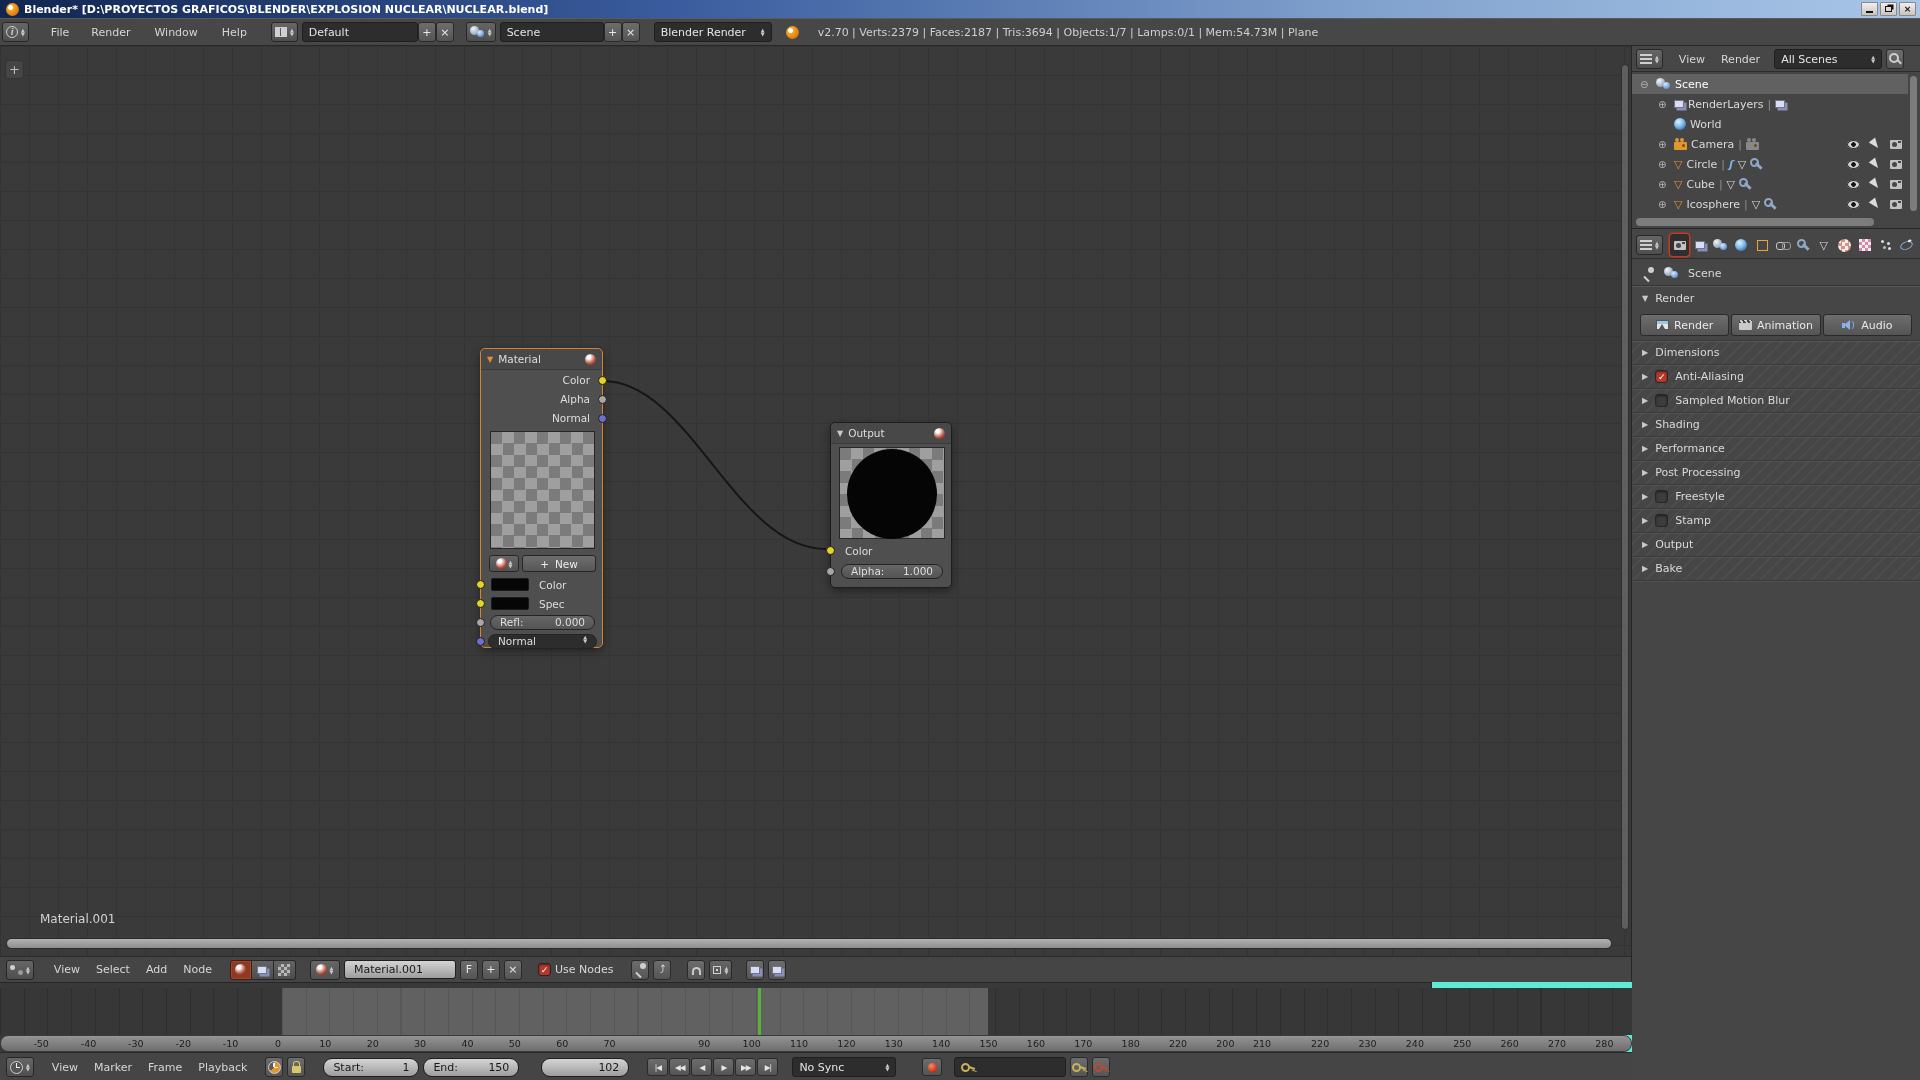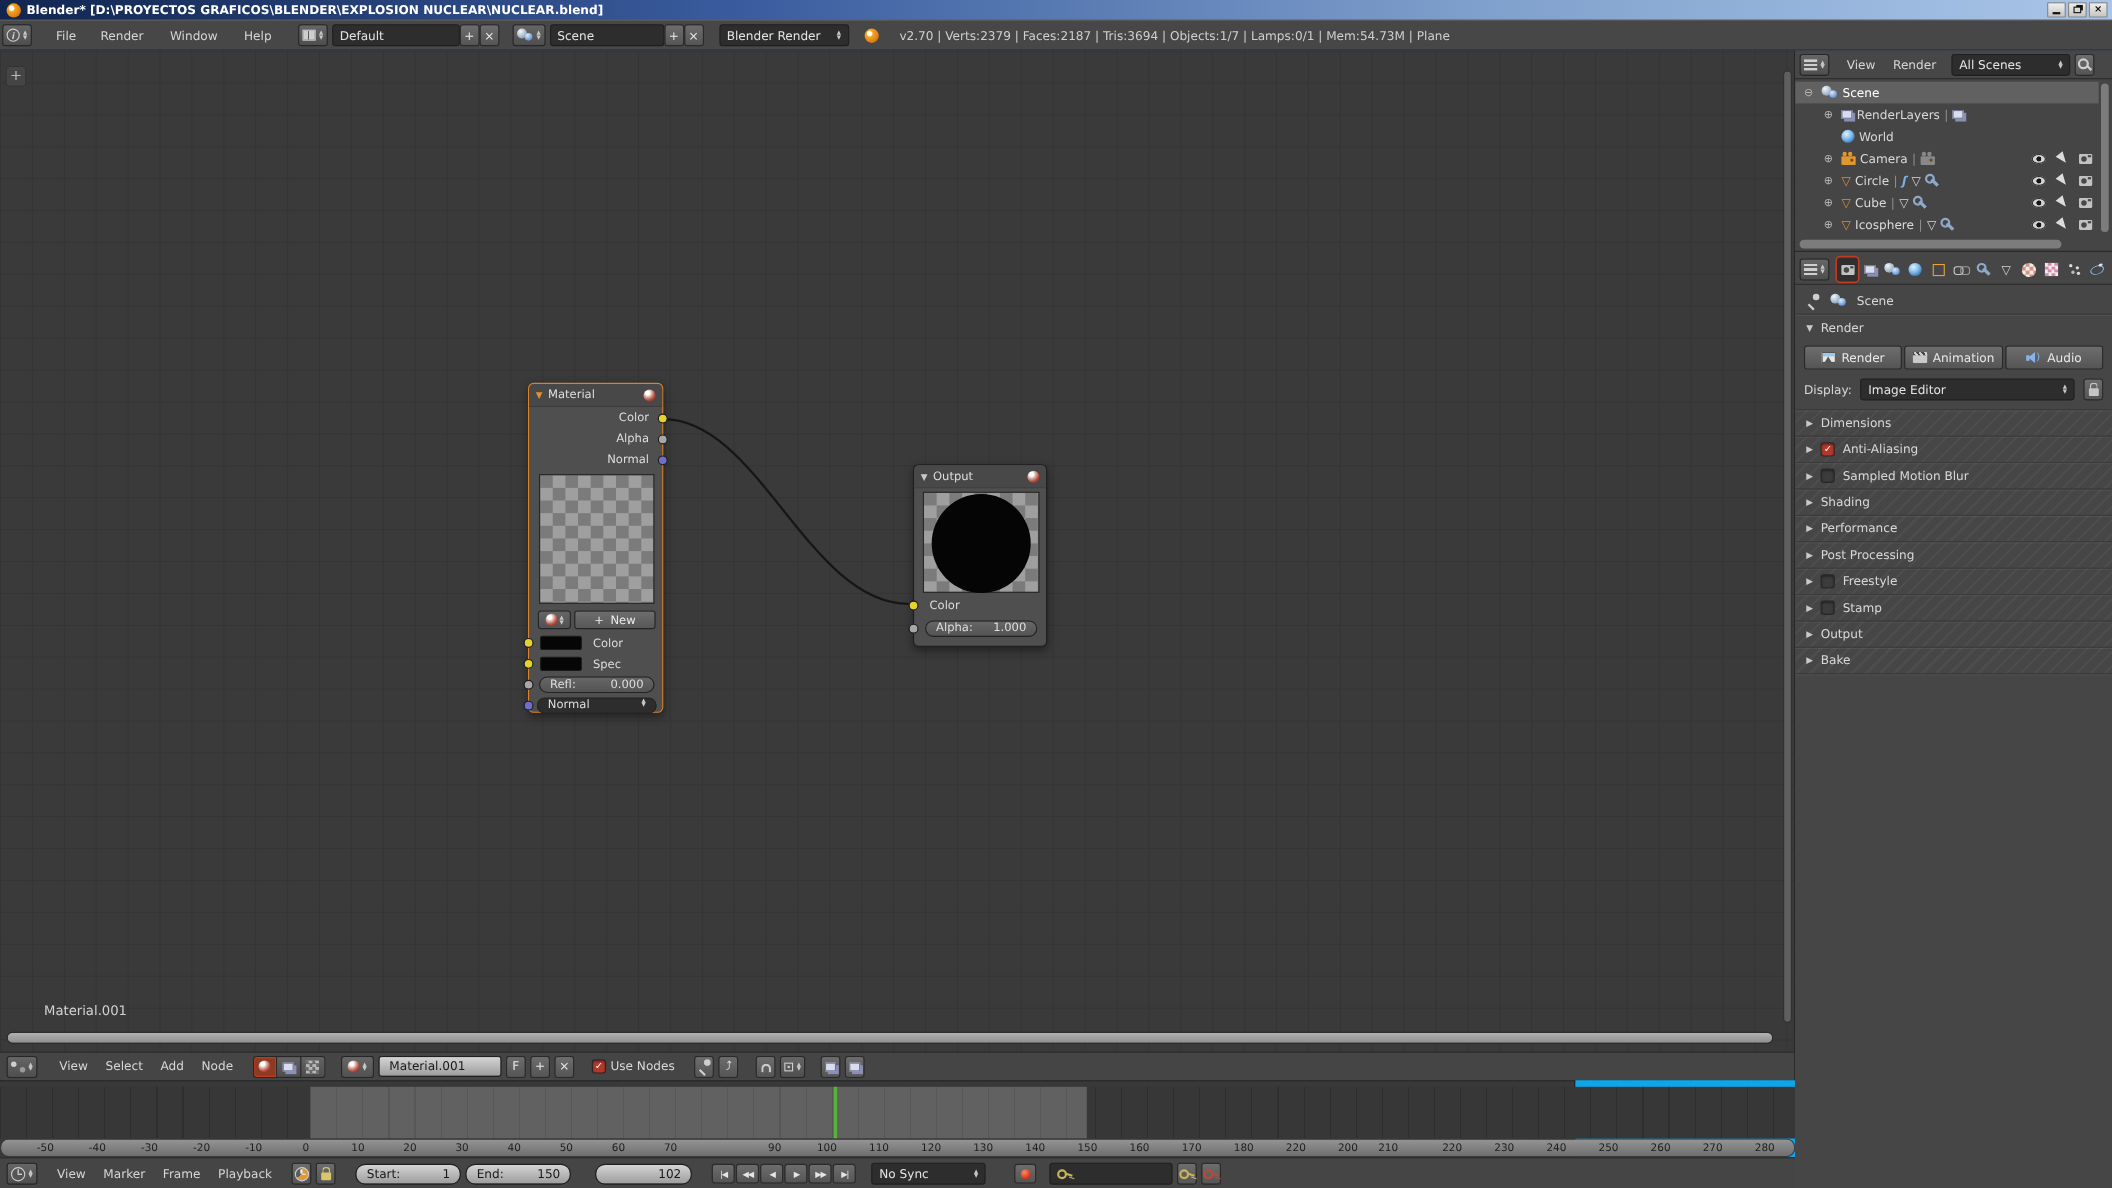--- a/index.html
+++ b/index.html
@@ -1,19 +1,19 @@
 <!DOCTYPE html>
 <html><head>
 <meta charset="utf-8">
 <style>
   html,body{margin:0;padding:0;background:#222;}
   *{box-sizing:border-box;}
   .app{position:relative;width:1920px;height:1080px;overflow:hidden;
        font-family:"DejaVu Sans","Liberation Sans",sans-serif;font-size:11px;color:#d8d8d8;
-       background:#0ea5e9;user-select:none;}
+       background:#5eead4;user-select:none;}
 
   
   .titlebar{position:absolute;left:0;top:0;width:1920px;height:18px;
     background:linear-gradient(90deg,#11254f 0%,#3a5c9e 35%,#7fa0cc 70%,#a9c6e8 100%);
     display:flex;align-items:center;padding:0 4px;color:#fff;font-weight:bold;font-size:11px;}
   .blogo{width:13px;height:13px;border-radius:50%;margin:0 5px 0 2px;
     background:radial-gradient(circle at 35% 35%,#fff 0 2px,#f5a623 3px,#d97b12 70%,#8c4a05);}
   .winbtns{margin-left:auto;display:flex;gap:2px;}
   .winbtn{width:17px;height:14px;background:linear-gradient(#efefef,#c9c5bd);border:1px solid #888;
     border-radius:1px;display:flex;align-items:center;justify-content:center;color:#111;font-size:9px;font-weight:bold;}
@@ -713,33 +713,20 @@
             <span class="icn i-clap"></span>
             <span>Animation</span>
             </span>
           <span class="btn">
             <span class="icn i-spk">
                 <i>)</i>
               </span>
             <span>Audio</span>
             </span>
         </div>
-        <div class="displayrow">
-          <span>Display:</span>
-          <span class="darkfield" style="flex:1">
-            <span class="fv">Image Editor</span>
-            <span class="updn">
-                <span>▲</span>
-                <span>▼</span>
-              </span>
-          </span>
-          <span class="btn sqbtn">
-            <span class="icn i-lock" style="filter:grayscale(1)"></span>
-            </span>
-        </div>
         <div class="sep"></div>
         <div>
             <div class="prow phead">
               <span class="tri">▶</span>
               <span>Dimensions</span>
             </div>
             <div class="prow phead">
               <span class="tri">▶</span>
               <span class="cb on">✓</span>
               <span>Anti-Aliasing</span>

